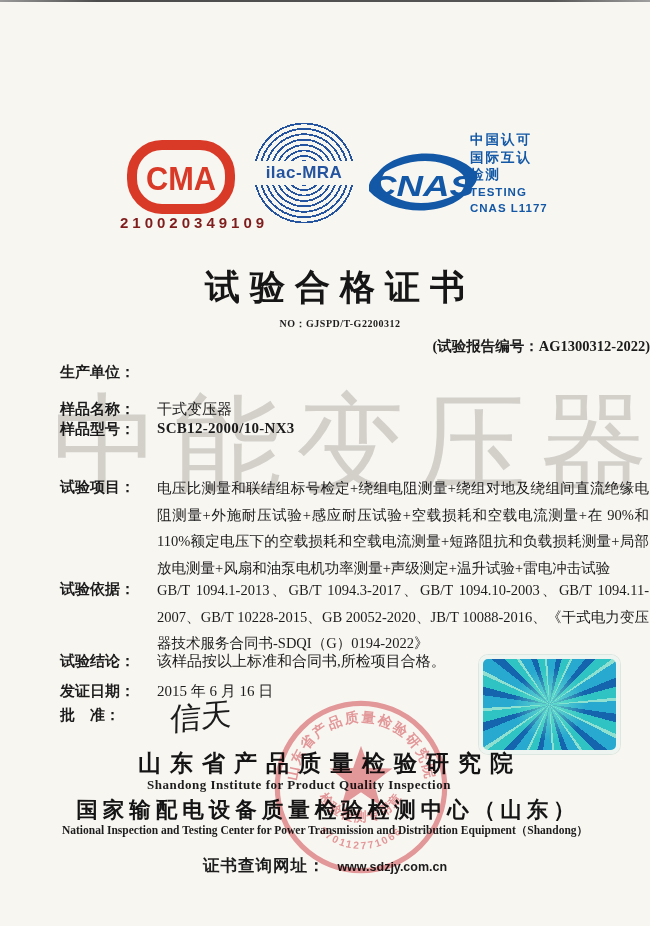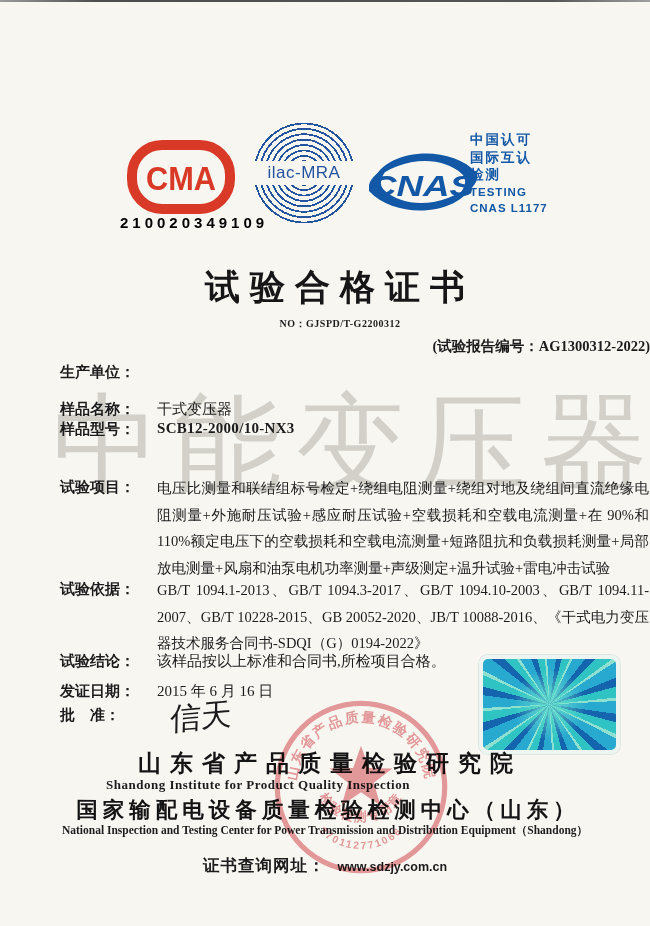--- a/index.html
+++ b/index.html
@@ -7,28 +7,28 @@
     position:relative;width:650px;height:926px;margin:0 auto;
     background:#f8f6f1;overflow:hidden;
     font-family:"Liberation Serif","DejaVu Serif",serif;color:#1c1c1c;
   }
   .scan-edge-top{position:absolute;top:0;left:0;width:650px;height:2px;
     background:linear-gradient(90deg,#9a9a9a,#4c4c4c 15%,#565656 85%,#9f9f9f);}
   
   .cma{position:absolute;left:126px;top:138px;width:110px;height:78px;}
   .cma-number{position:absolute;left:120px;top:214px;width:190px;
     font-family:"Liberation Sans","DejaVu Sans",sans-serif;
-    font-size:15px;font-weight:bold;letter-spacing:4px;color:#000000;}
+    font-size:15px;font-weight:bold;letter-spacing:4px;color:#7f1d1d;}
   .ilac{position:absolute;left:252px;top:121px;width:104px;height:104px;border-radius:50%;
     background:repeating-radial-gradient(circle at 50% 50%, #24549f 0 1.8px, #f8f6f1 1.8px 5.4px);
     overflow:hidden;}
   .ilac-band{position:absolute;left:0;top:40px;width:104px;height:24px;background:#f8f6f1;
     display:flex;align-items:center;justify-content:center;}
   .ilac-band span{font-family:"Liberation Sans","DejaVu Sans",sans-serif;
-    font-size:17px;font-weight:400;color:#24549f;letter-spacing:0.5px;}
+    font-size:17px;font-weight:700;color:#24549f;letter-spacing:0.5px;}
   .cnas{position:absolute;left:363px;top:139px;width:120px;height:86px;}
   .accred{position:absolute;left:470px;top:131px;color:#1358a6;
     font-family:"Liberation Sans","DejaVu Sans",sans-serif;}
   .accred .cnline{font-size:13.5px;font-weight:bold;line-height:17.5px;letter-spacing:2px;}
   .accred .enline{font-size:11.5px;font-weight:bold;line-height:15px;letter-spacing:1px;margin-top:1px;}
   
   .title{position:absolute;left:0;top:264px;width:680px;text-align:center;
     font-size:35px;font-weight:bold;letter-spacing:10px;color:#161616;}
   .cert-no{position:absolute;left:30px;top:317px;width:620px;text-align:center;
     font-size:10px;font-weight:bold;letter-spacing:0.5px;}
@@ -53,21 +53,21 @@
   
   .hologram{position:absolute;left:479px;top:655px;width:133px;height:91px;z-index:2;
     border-radius:9px;border:4px solid #eef5f1;box-shadow:0 0 0 1px #dde7e1;
     background:
       radial-gradient(circle at 50% 50%, rgba(120,230,205,0.65) 0 10%, rgba(120,230,205,0) 45%),
       repeating-conic-gradient(from 8deg at 50% 50%, #1565ae 0 7deg, #2fc3c4 7deg 16deg, #8fe0d0 16deg 19deg, #28a9cf 19deg 30deg);}
   
   .inst-cn{position:absolute;left:0;top:748px;width:660px;text-align:center;z-index:2;
     font-size:23px;font-weight:bold;letter-spacing:9px;color:#141414;}
   .inst-en{position:absolute;left:0;top:777px;width:516px;text-align:center;z-index:2;
-    font-size:13px;font-weight:bold;letter-spacing:0.5px;}
+    font-size:13px;font-weight:bold;letter-spacing:0.5px;padding-left:41px;}
   .center-cn{position:absolute;left:0;top:795px;width:656px;text-align:center;z-index:2;
     font-size:21.5px;font-weight:bold;letter-spacing:5px;color:#141414;}
   .center-en{position:absolute;left:0;top:823px;width:650px;text-align:center;z-index:2;
     font-size:11.5px;font-weight:bold;}
   .query{position:absolute;left:0;top:855px;width:650px;text-align:center;z-index:2;}
   .query .q-label{font-size:16.5px;font-weight:bold;letter-spacing:1px;}
   .query .q-url{font-family:"Liberation Sans","DejaVu Sans",sans-serif;
     font-size:12.5px;font-weight:bold;margin-left:8px;}
   
   .stamp{position:absolute;left:268px;top:694px;z-index:3;opacity:0.62;

